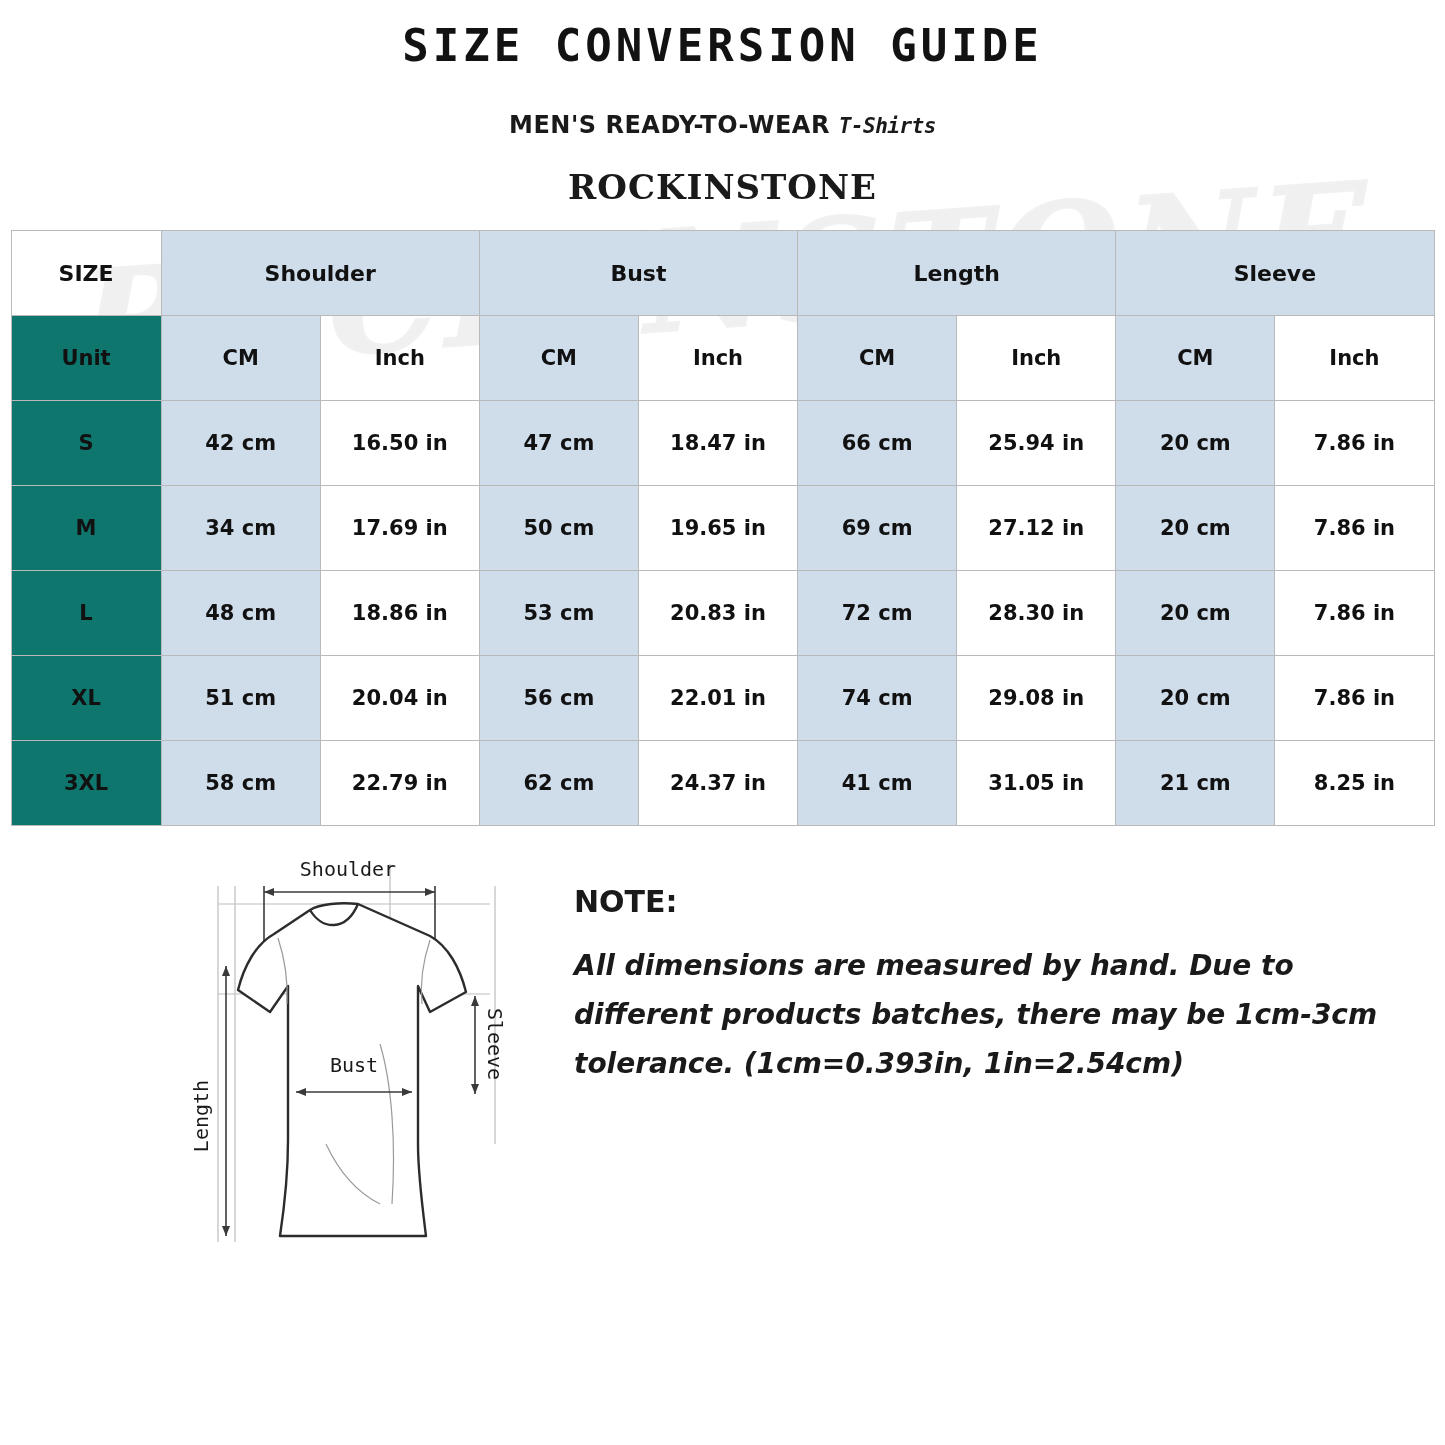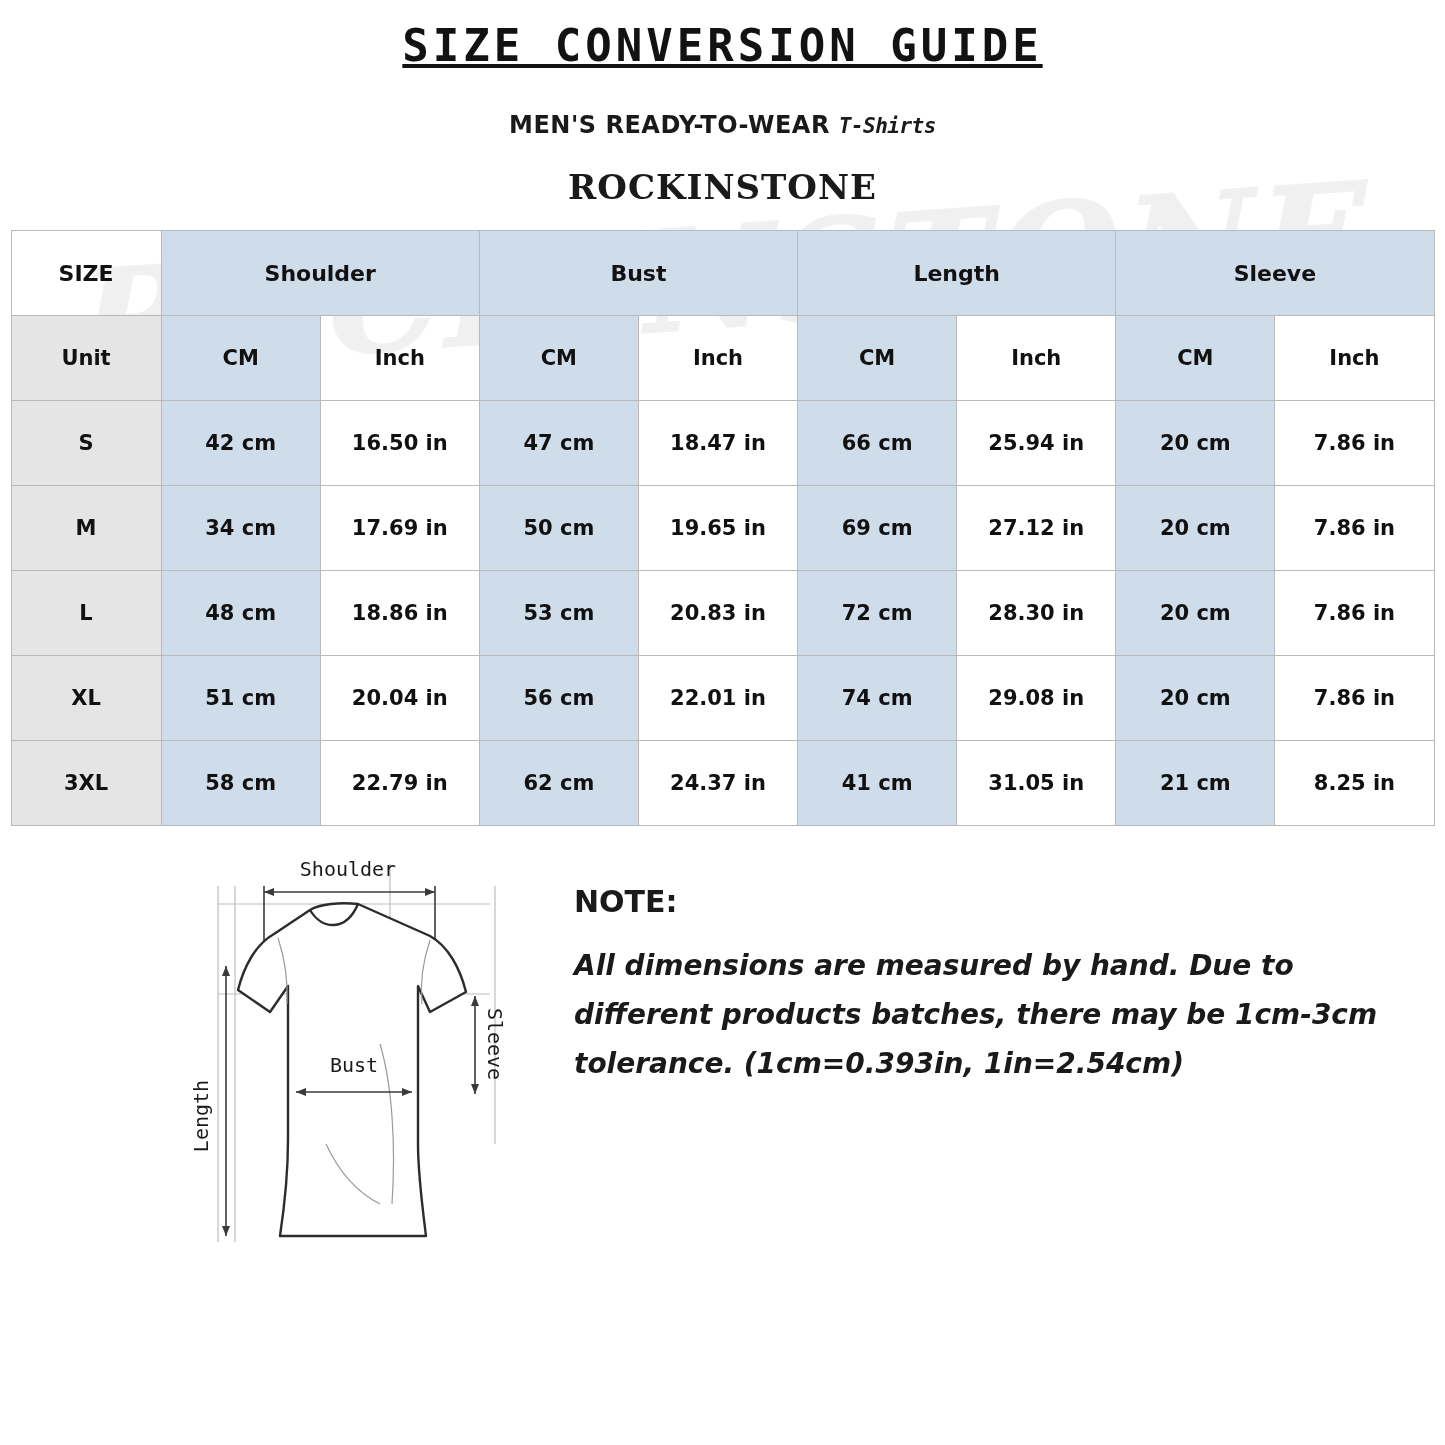--- a/index.html
+++ b/index.html
@@ -44,21 +44,20 @@
 
   
   .title {
     text-align: center;
     font-family: "DejaVu Sans Mono", monospace;
     font-size: 44px;
     font-weight: bold;
     letter-spacing: 4px;
     margin-top: 20px;
     color: #121212;
-    text-decoration: underline;
   }
   .subtitle {
     text-align: center;
     margin-top: 40px;
     font-size: 24px;
     font-weight: bold;
     letter-spacing: 0.5px;
   }
   .subtitle .mono {
     font-family: "DejaVu Sans Mono", monospace;
@@ -101,21 +100,21 @@
     height: 82px;
     color: #111;
   }
   table.size-table th {
     font-size: 22px;
   }
   .col-size { width: 150px; }
   .col-cell { width: 159px; }
   .hl { background: #cfdcea; }
   .hl-head { background: #cfdcea; }
-  td.unit-cell, td.size-cell { background: #e5e5e5; }
+  td.unit-cell, td.size-cell { background: #0f766e; }
   .head-row th { height: 88px; }
 
   
   .bottom {
     display: flex;
     align-items: flex-start;
     margin-top: 18px;
     padding-left: 130px;
   }
   .sketch {

